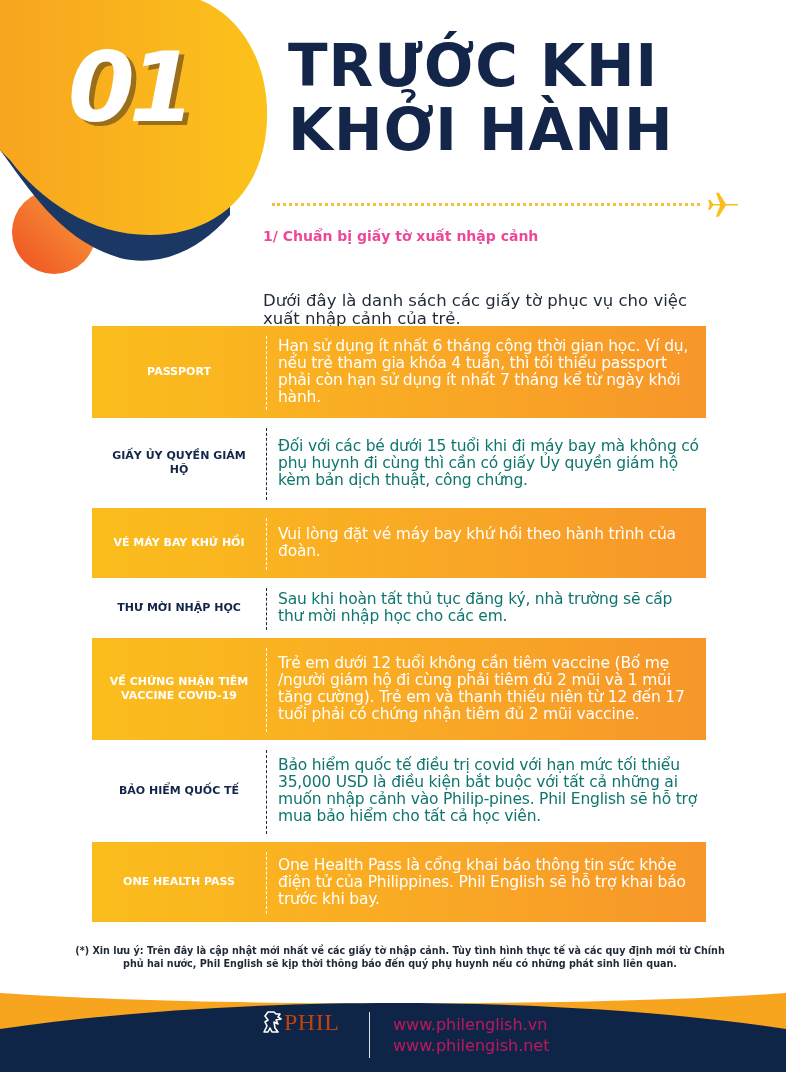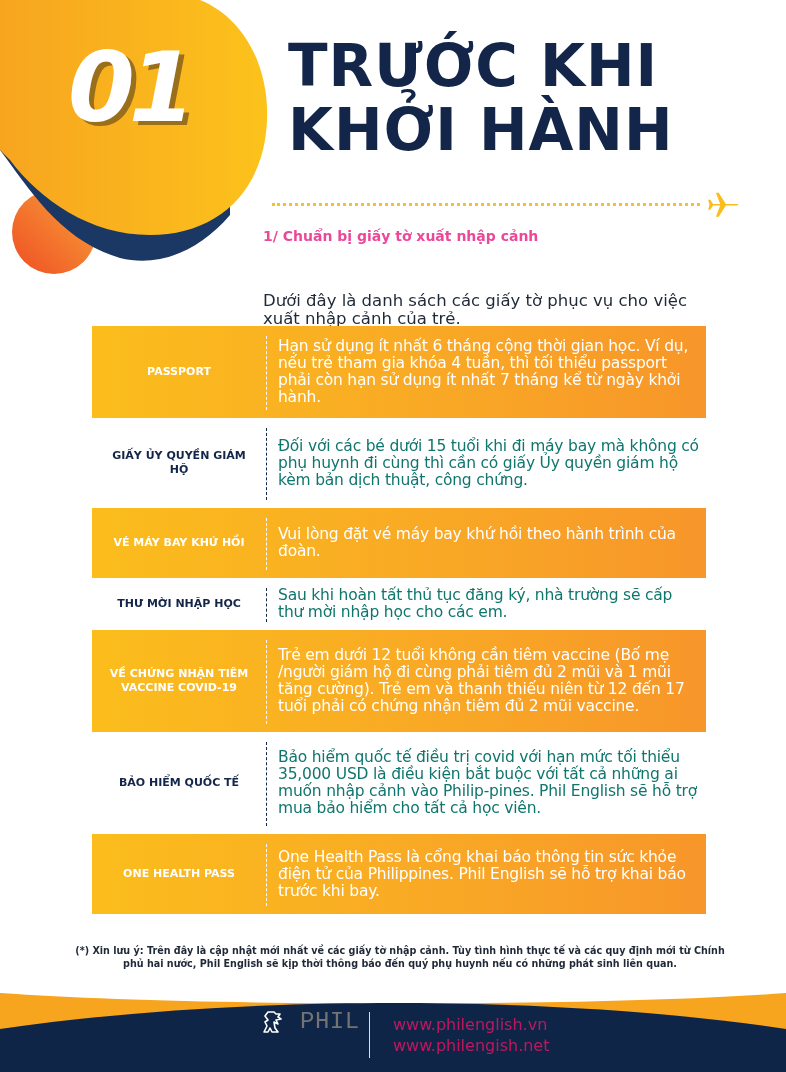--- a/index.html
+++ b/index.html
@@ -66,22 +66,22 @@
       font-family: "DejaVu Sans", sans-serif; font-weight: bold; font-size: 9.6px; line-height: 13px; color: #1f2937;
     }
 
     .footer { position: absolute; left: 0; top: 985px; width: 786px; height: 87px; }
     .footer svg { position: absolute; left: 0; top: 0; }
     .logo {
       position: absolute; left: 262px; top: 1008px; width: 90px; height: 54px; color: #ffffff;
     }
     .logo-icon { position: absolute; left: 0; top: 2px; width: 22px; height: 24px; }
     .logo-phil {
-      position: absolute; left: 38px; top: 0; font-family: Liberation Mono, monospace;
-      font-size: 24px; line-height: 28px; color: #737373; letter-spacing: 0.5px;
+      position: absolute; left: 22px; top: 0; font-family: Liberation Serif, serif;
+      font-size: 24px; line-height: 28px; color: #c2410c; letter-spacing: 0.5px;
     }
     .logo-english {
       position: absolute; left: 0; top: 26px; font-family: "DejaVu Sans", sans-serif;
       font-size: 22px; line-height: 26px; color: #ffffff; margin-top: 43px;
     }
     .footer-divider { position: absolute; left: 369px; top: 1012px; width: 1px; height: 46px; background: #ffffff; opacity: 0.85; }
     .footer-links { position: absolute; left: 393px; top: 1014px; }
     .footer-link {
       display: block; font-family: "DejaVu Sans", sans-serif; font-size: 16px; line-height: 21px;
       color: #be185d; text-decoration: none;
@@ -131,21 +131,21 @@
   <div class="doc-row white" style="height:90px;">
     <div class="doc-label">GIẤY ỦY QUYỀN GIÁM HỘ</div>
     <div class="doc-sep"></div>
     <div class="doc-desc">Đối với các bé dưới 15 tuổi khi đi máy bay mà không có phụ huynh đi cùng thì cần có giấy Ủy quyền giám hộ kèm bản dịch thuật, công chứng.</div>
   </div>
   <div class="doc-row orange" style="height:70px;">
     <div class="doc-label">VÉ MÁY BAY KHỨ HỒI</div>
     <div class="doc-sep"></div>
     <div class="doc-desc">Vui lòng đặt vé máy bay khứ hồi theo hành trình của đoàn.</div>
   </div>
-  <div class="doc-row white" style="height:52px;">
+  <div class="doc-row white" style="height:60px;">
     <div class="doc-label">THƯ MỜI NHẬP HỌC</div>
     <div class="doc-sep"></div>
     <div class="doc-desc">Sau khi hoàn tất thủ tục đăng ký, nhà trường sẽ cấp thư mời nhập học cho các em.</div>
   </div>
   <div class="doc-row orange" style="height:102px;">
     <div class="doc-label">VỀ CHỨNG NHẬN TIÊM VACCINE COVID-19</div>
     <div class="doc-sep"></div>
     <div class="doc-desc">Trẻ em dưới 12 tuổi không cần tiêm vaccine (Bố mẹ /người giám hộ đi cùng phải tiêm đủ 2 mũi và 1 mũi tăng cường). Trẻ em và thanh thiếu niên từ 12 đến 17 tuổi phải có chứng nhận tiêm đủ 2 mũi vaccine.</div>
   </div>
   <div class="doc-row white" style="height:102px;">

